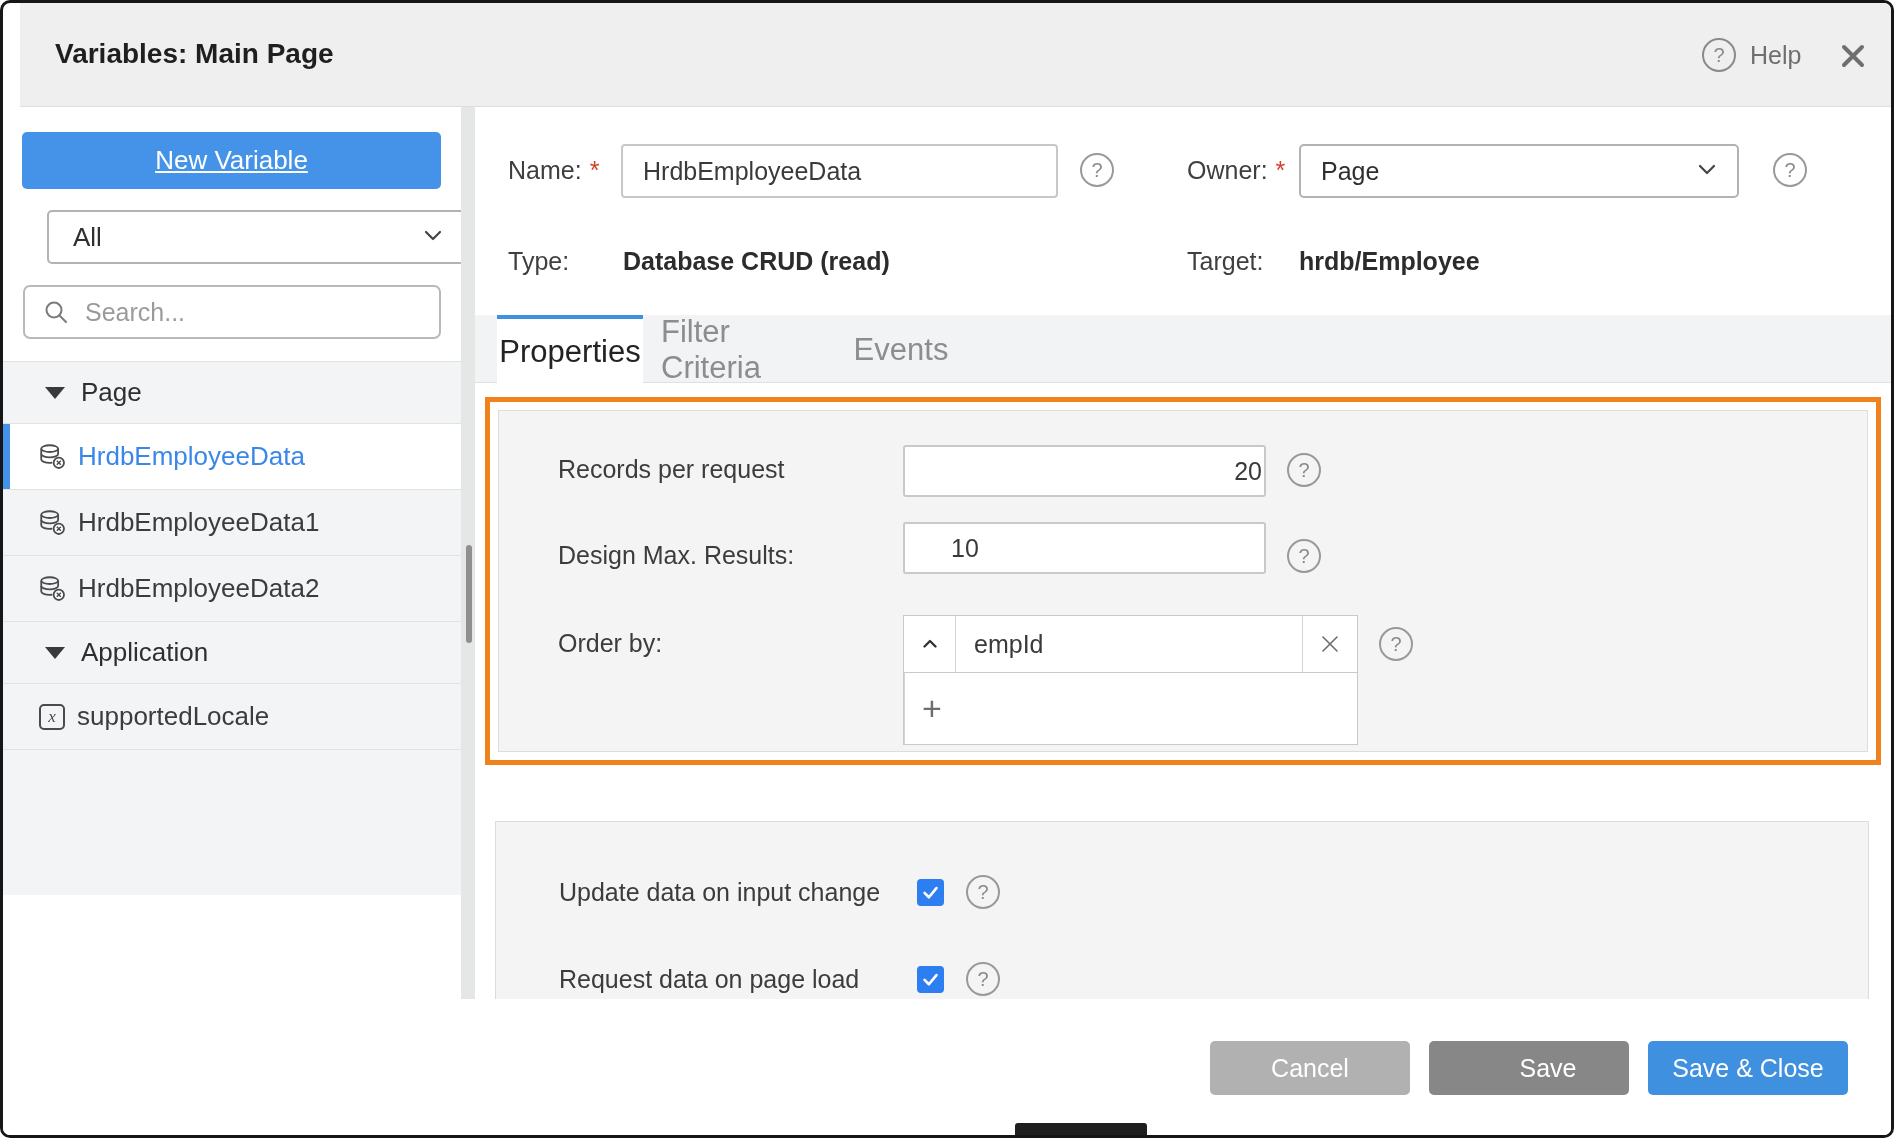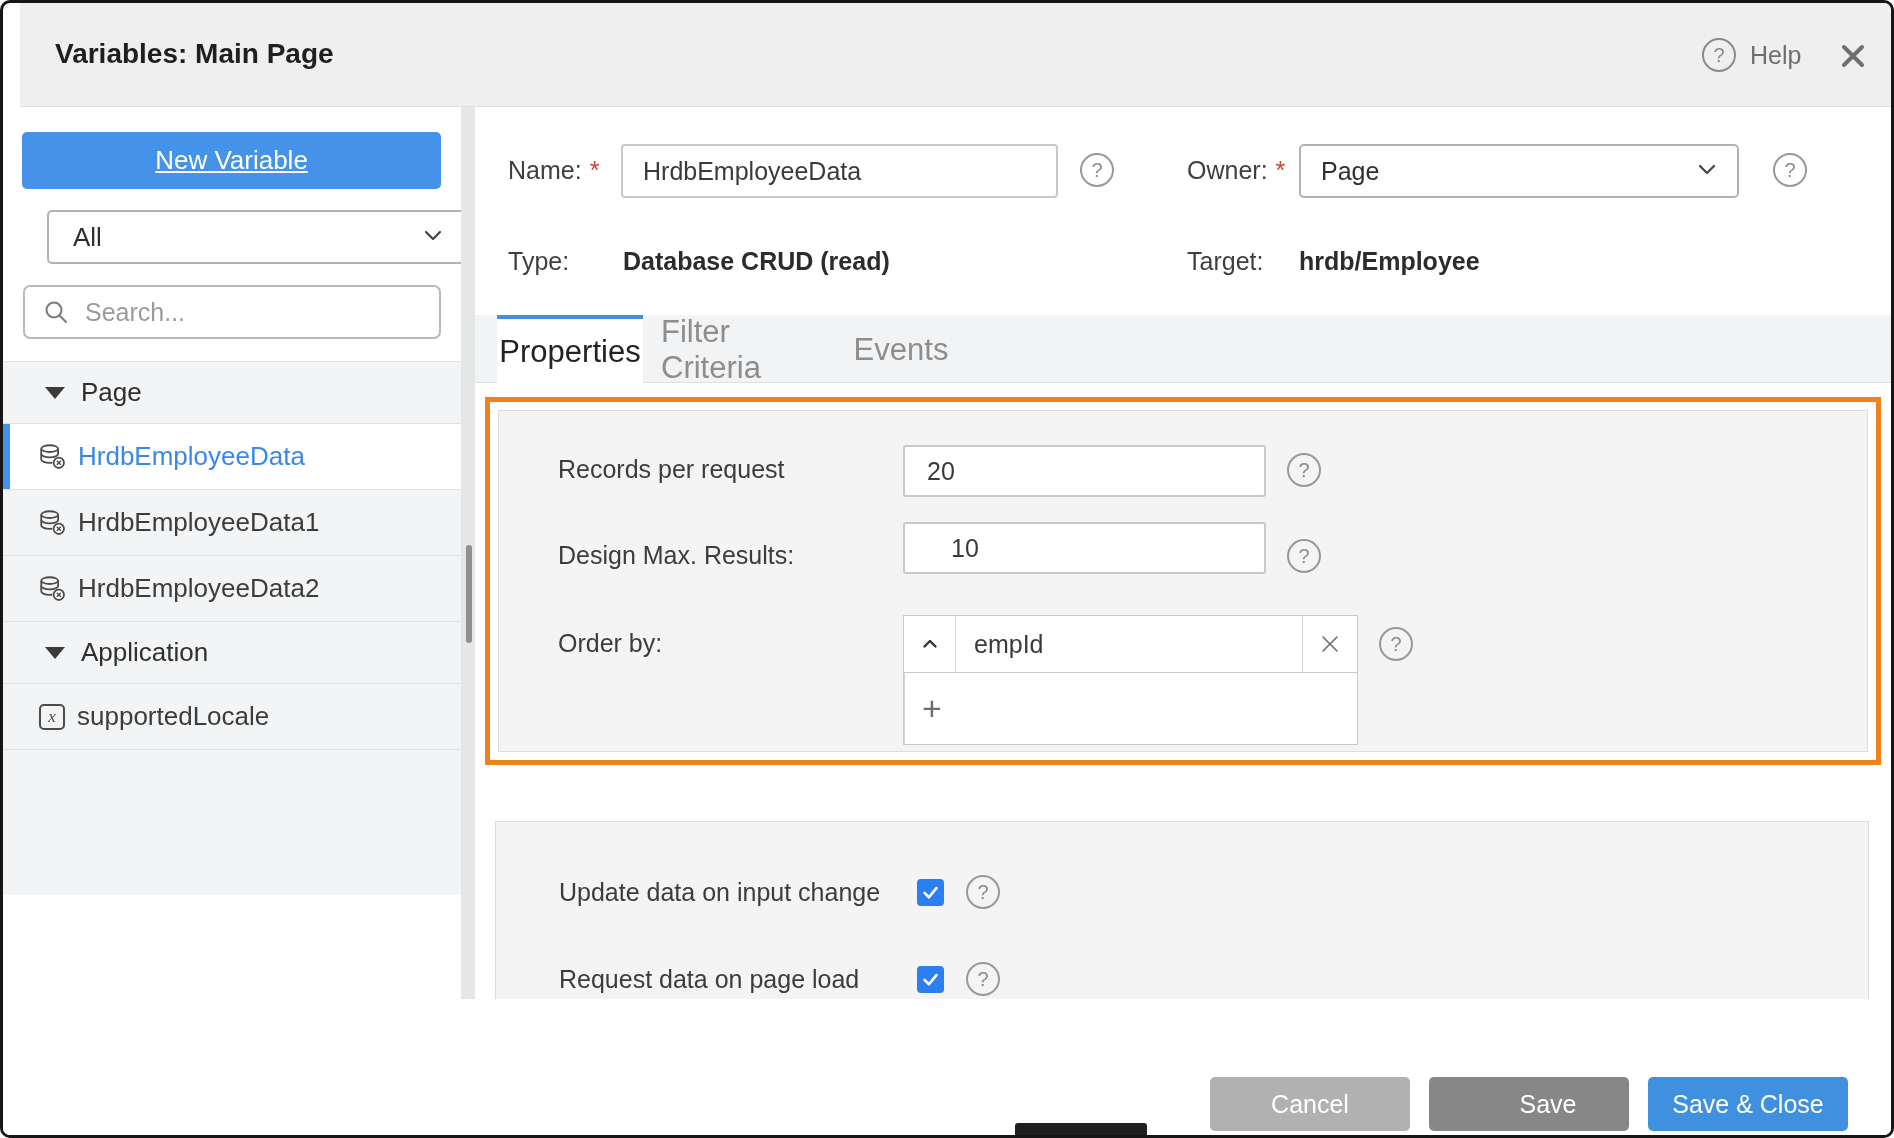--- a/index.html
+++ b/index.html
@@ -80,21 +80,21 @@
   .ob-select{position:absolute;left:7px;top:10px;width:383px;height:52px;border:2px solid #bdbdbd;border-radius:5px;display:flex;align-items:center;cursor:pointer;background:#fff;}
   .ob-select .sel-text{margin-left:18px;font-size:25px;color:#9b9b9b;}
   .ob-add{width:55px;border-left:1px solid #d5d5d5;display:flex;align-items:center;justify-content:center;font-size:34px;color:#6e6e6e;font-weight:300;cursor:pointer;}
 
   .panel2{left:20px;top:714px;width:1374px;height:178px;border-bottom:none;}
   .cb-label{position:absolute;font-size:25px;color:#3c3c3c;white-space:nowrap;}
   .checkbox{position:absolute;width:27px;height:27px;background:#2d7ef0;border-radius:4px;cursor:pointer;display:flex;align-items:center;justify-content:center;}
 
   
   .footer{position:absolute;left:0;top:996px;width:100%;height:142px;background:#fff;}
-  .btn{position:absolute;top:42px;width:200px;height:54px;border:none;border-radius:5px;color:#fff;font-size:25px;font-family:inherit;cursor:pointer;margin-top:36px;}
+  .btn{position:absolute;top:42px;width:200px;height:54px;border:none;border-radius:5px;color:#fff;font-size:25px;font-family:inherit;cursor:pointer;}
   .btn-cancel{left:1207px;background:#b1b1b1;}
   .btn-save{left:1426px;background:#878787;padding-left:44px;}
   .btn-saveclose{left:1645px;background:#4090e0;}
 
   .artifact{position:absolute;left:1012px;top:1120px;width:132px;height:18px;background:#1e1e1e;border-radius:3px 3px 0 0;}
 </style>
 </head>
 <body>
 
 <div class="dialog">
@@ -232,21 +232,21 @@
       <div class="tab tab1 active">Properties</div>
       <div class="tab tab2">Filter Criteria</div>
       <div class="tab tab3">Events</div>
     </div>
 
     <div class="orange-box">
       <div class="panel panel1"></div>
     </div>
 
     <div class="prop-label" style="left:83px;top:348px;">Records per request</div>
-    <input class="prop-input" style="left: 428px; top: 338px;" type="text" value="20">
+    <input class="prop-input" style="left: 428px; top: 338px; text-align: right;" type="text" value="20">
     <div class="qmark q-abs" style="left:812px;top:346px;">?</div>
 
     <div class="prop-label" style="left:83px;top:434px;">Design Max. Results:</div>
     <input class="prop-input" style="left: 428px; top: 415px; padding-left: 46px;" type="text" value="10">
     <div class="qmark q-abs" style="left:812px;top:432px;">?</div>
 
     <div class="prop-label" style="left:83px;top:522px;">Order by:</div>
     <div class="ob-row1">
       <div class="ob-sort">
         <svg width="22" height="22" viewBox="0 0 22 22" fill="none">

